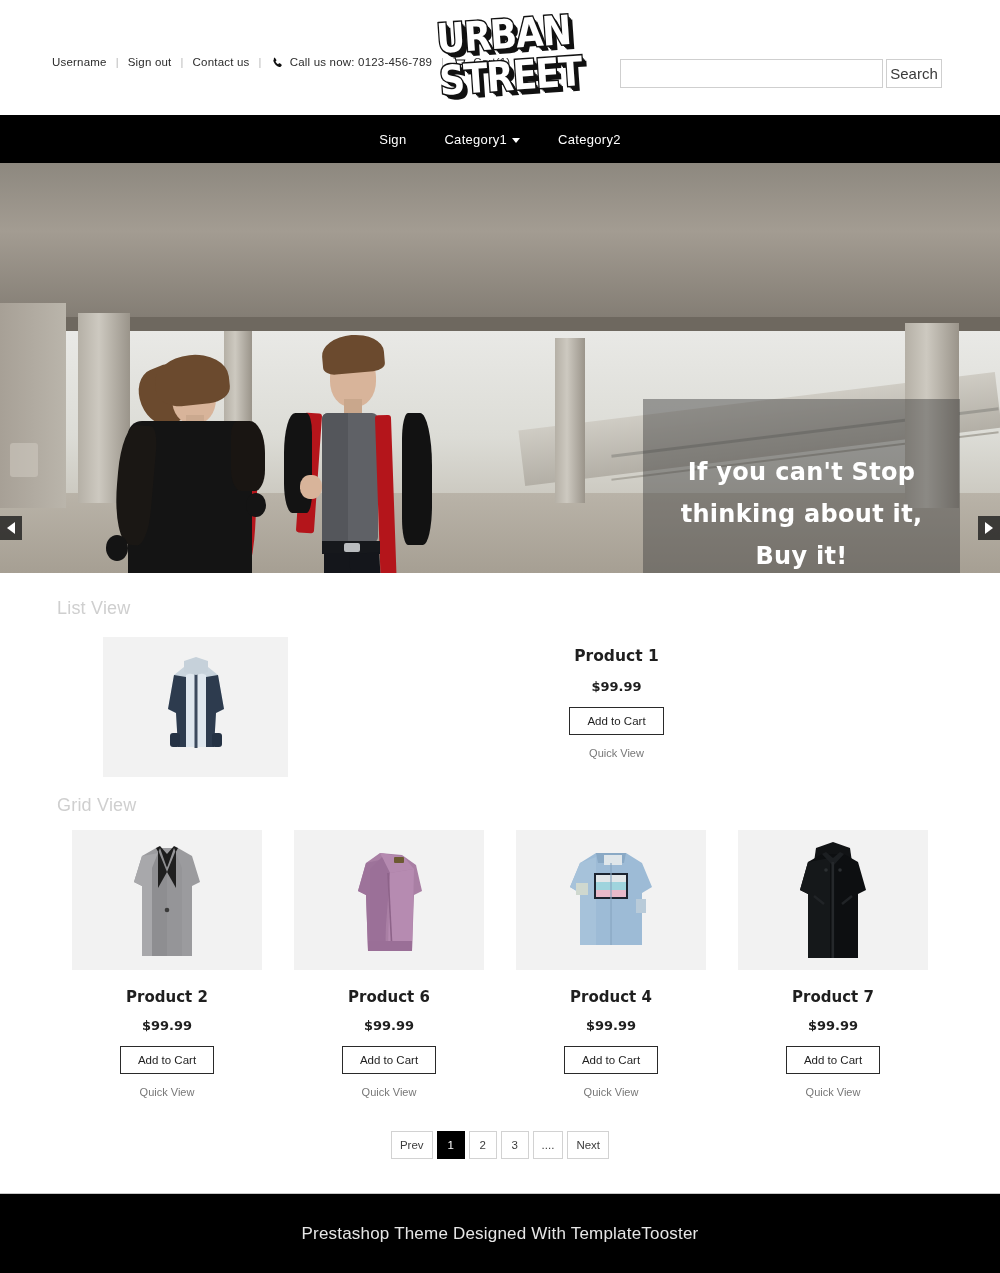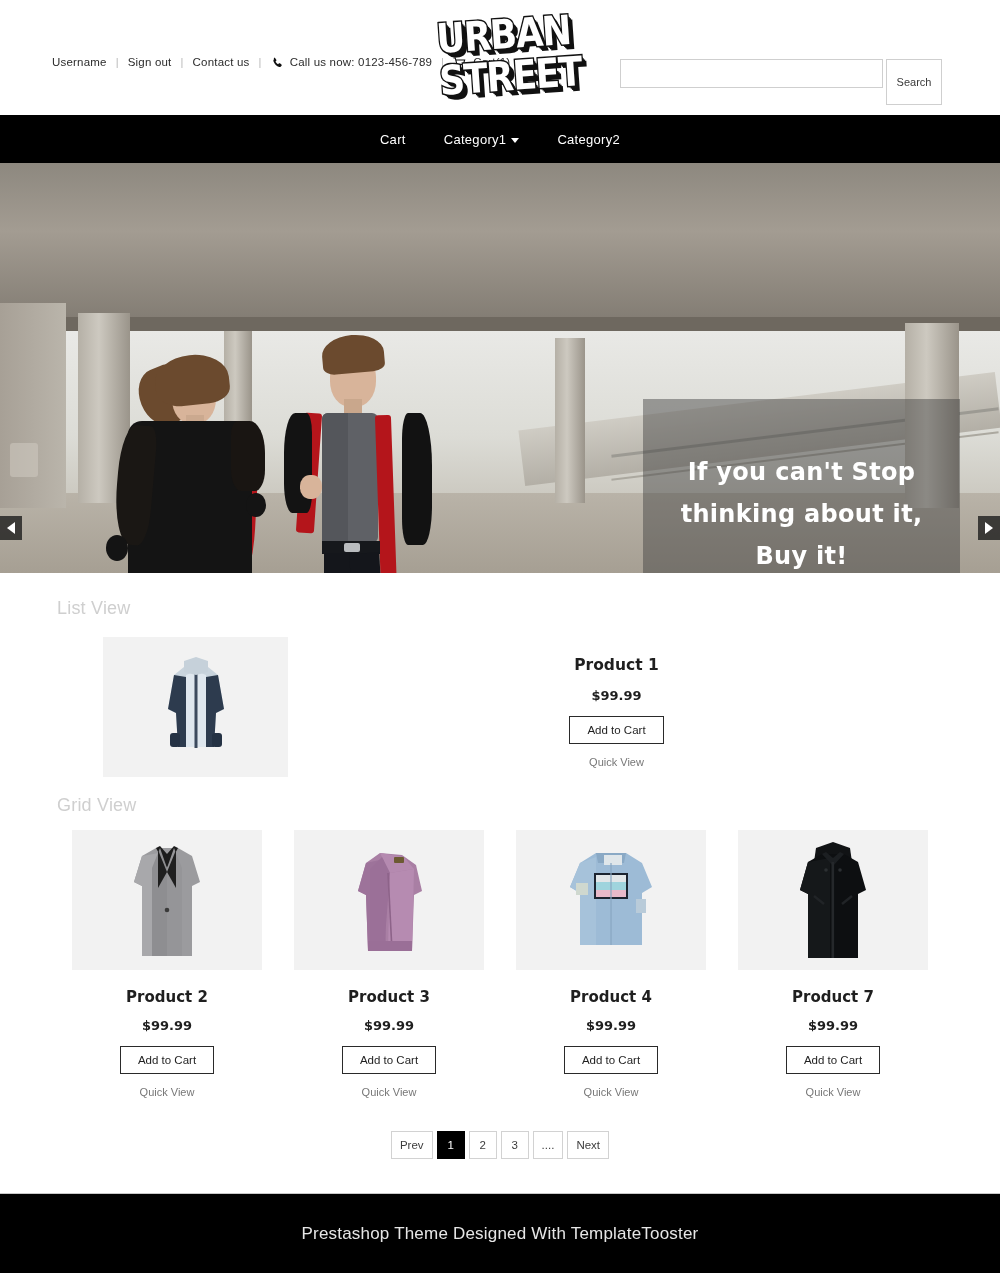--- a/index.html
+++ b/index.html
@@ -93,25 +93,25 @@
     height: 29px;
     border: 1px solid #cfcfcf;
     outline: none;
     padding: 0 8px;
     font-size: 12px;
     font-family: "Liberation Sans", sans-serif;
     background: #fff;
   }
   .searchbox button {
     width: 56px;
-    height: 46px;
+    height: 29px;
     margin-left: 3px;
     border: 1px solid #cfcfcf;
     background: #fff;
-    font-size: 11px;
+    font-size: 15px;
     color: #3a3a3a;
     cursor: pointer;
     font-family: "Liberation Sans", sans-serif;
   }
 
   
   .nav {
     height: 48px;
     background: #000;
     display: flex;
@@ -279,21 +279,20 @@
     font-weight: 400;
     padding-left: 57px;
     letter-spacing: .2px;
   }
   .list-view-title { padding-top: 25px; }
   .grid-view-title { padding-top: 18px; }
 
   .listview {
     display: flex;
     padding: 18px 55px 0 55px;
-    align-items: center;
   }
   .list-thumb {
     width: 185px;
     height: 140px;
     background: #f2f2f2;
     margin-left: 48px;
     display: flex; align-items: center; justify-content: center;
     flex: none;
   }
   .list-info {
@@ -428,21 +427,21 @@
   </div>
 
   <div class="searchbox">
     <input type="text" placeholder="" style="">
     <button>Search</button>
   </div>
 </div>
 
 <nav class="nav">
   <div class="nav-item">
-    <span>Cart</span>
+    <span>Sign</span>
   </div>
   <div class="nav-item">
     <span>Category1</span>
     <span class="chev"></span>
   </div>
   <div class="nav-item">
     <span>Category2</span>
   </div>
 </nav>
 
@@ -560,21 +559,21 @@
         <path d="M36 24 L50 14 L72 16 L86 26 L92 52 L84 56 L82 112 L38 112 L36 56 L28 52 Z" fill="#a97fa4"></path>
         <path d="M36 24 L28 52 L36 56 L38 112 L56 112 L54 20 Z" fill="#9d739a"></path>
         <path d="M50 14 L74 18 L84 30 L60 34 Z" fill="#b58ab0"></path>
         <path d="M52 18 L60 34 L54 112 L40 112 L40 30 Z" fill="#9b7098"></path>
         <path d="M60 34 L84 30 L82 112 L58 112 Z" fill="#b68bb1"></path>
         <path d="M58 34 L62 112" stroke="#8d6389" stroke-width="1.6" fill="none"></path>
         <rect x="38" y="102" width="44" height="10" fill="#9a6f97"></rect>
         <rect x="64" y="18" width="10" height="6" rx="1" fill="#6c5a33"></rect>
       </svg>
     </div>
-    <h3>Product 3</h3>
+    <h3>Product 6</h3>
     <div class="price">$99.99</div>
     <button class="btn-cart">Add to Cart</button>
     <a class="quickview" href="#">Quick View</a>
   </div>
 
   <div class="card">
     <div class="card-thumb">
       <svg width="122" height="118" viewBox="0 0 122 118">
         <path d="M30 22 L46 12 L76 12 L92 22 L102 46 L92 52 L92 104 L30 104 L30 52 L20 46 Z" fill="#9dbbd6"></path>
         <path d="M30 22 L20 46 L30 52 L30 104 L46 104 L46 16 Z" fill="#a6c2da"></path>

